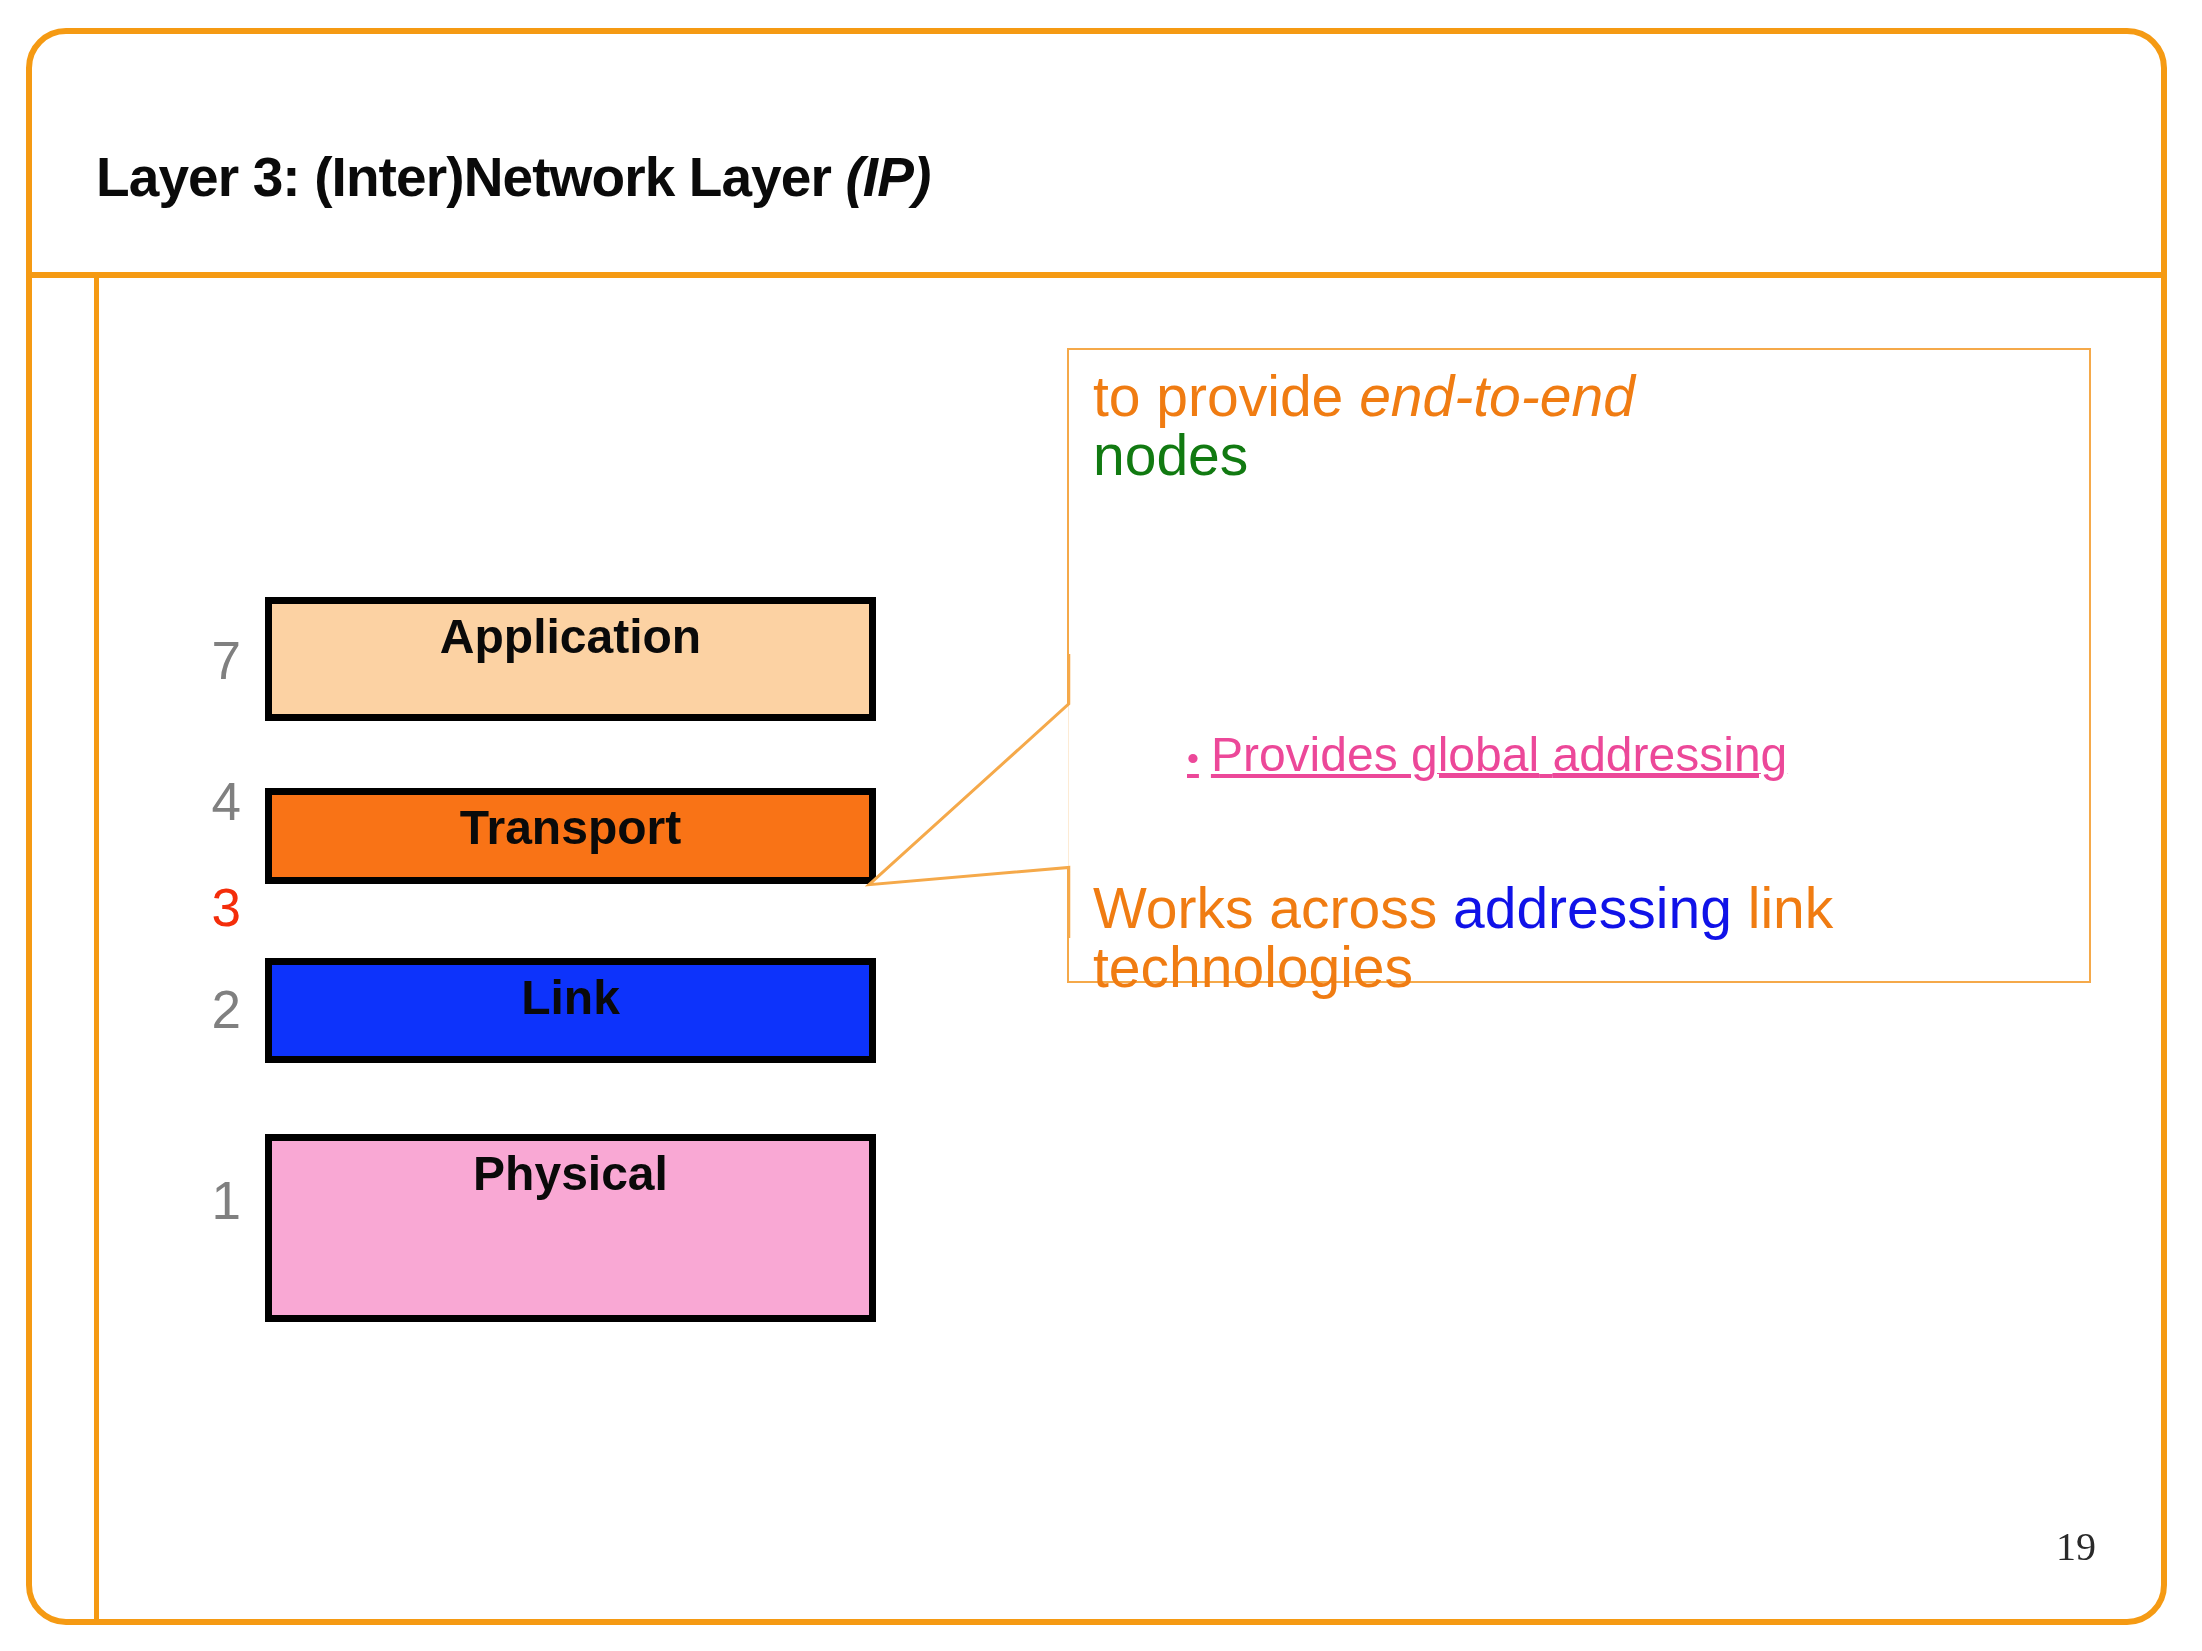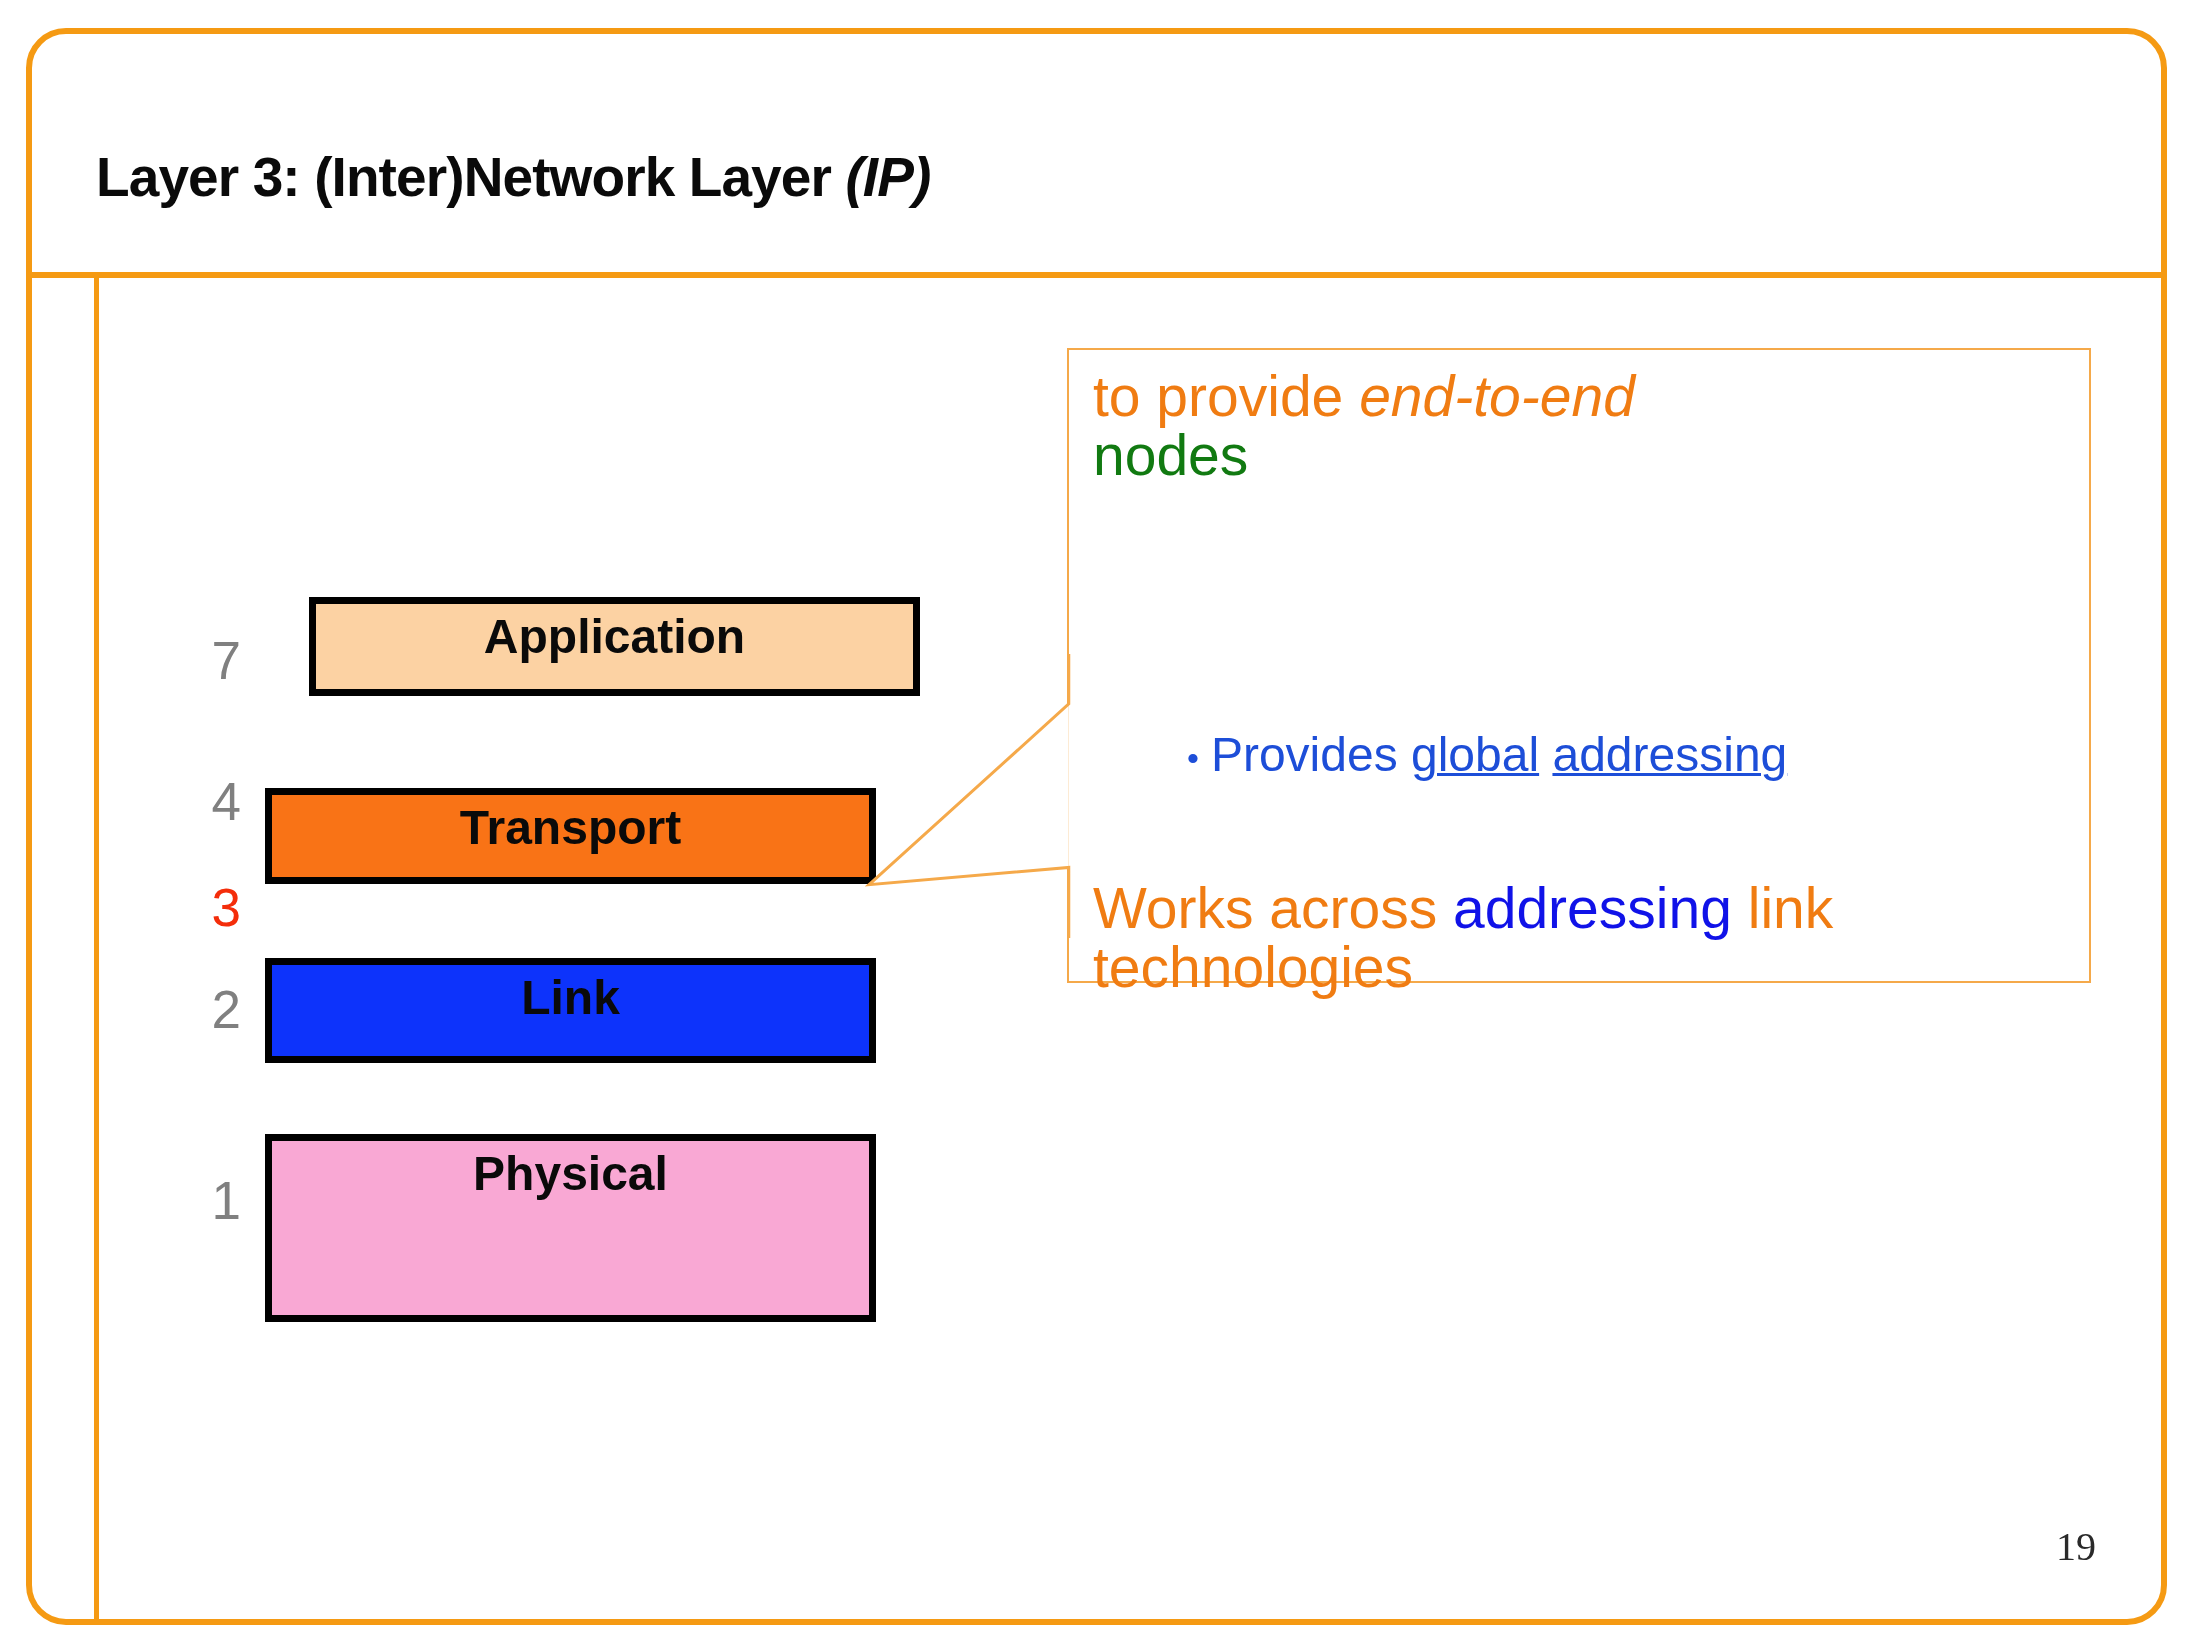--- a/index.html
+++ b/index.html
@@ -59,21 +59,21 @@
   }
   #callout-text .blue{color:#1012E8;}
   #callout-text .green{color:#117A11;}
   #callout-text .ital{font-style:italic;text-align:right;}
   #callout-text .spaced{letter-spacing:6.9px;}
 
   .c-line{white-space:nowrap;}
 
   #bullet-line{
     position:absolute;left:1187px;top:727px;width:946px;
-    font-size:48px;color:#1d4ed8;white-space:nowrap;
+    font-size:48px;color:#ec4899;white-space:nowrap;text-decoration:underline;
   }
   #bullet-line .dot{font-size:34px;vertical-align:middle;margin-right:12px;}
   #bullet-line .uline{text-decoration:underline;text-decoration-thickness:3.4px;}
 
   #callout-text2{
     position:absolute;left:1093px;top:879px;width:1032px;
     font-size:57px;line-height:1.04;color:#F07C12;
   }
   #callout-text2 .blue{color:#1012E8;}
 
@@ -90,21 +90,21 @@
 <div id="slide-frame"></div>
 <div id="title-divider"></div>
 <div id="content-rail"></div>
 
 <h1 id="page-title"><span>Layer 3: (Inter)Network Layer </span><span class="ital">(IP)</span></h1>
 
 <div id="layer-stack">
 
   <div class="layer-row" style="top:0px;">
     <div class="layer-num" style="top:45px;">7</div>
-    <div class="layer-box" style="top:12px;height:99px;background:#FCD2A3;margin-left:44px;">
+    <div class="layer-box" style="top:12px;height:124px;background:#FCD2A3;">
       <span class="lbl">Application</span>
     </div>
   </div>
 
   <div class="layer-row" style="top:172px;">
     <div class="layer-num" style="top:13.8px;">4</div>
     <div class="layer-box" style="top:31px;height:96px;background:#f97316;">
       <span class="lbl">Transport</span>
     </div>
     <div class="layer-num red" style="top:120px;">3</div>

